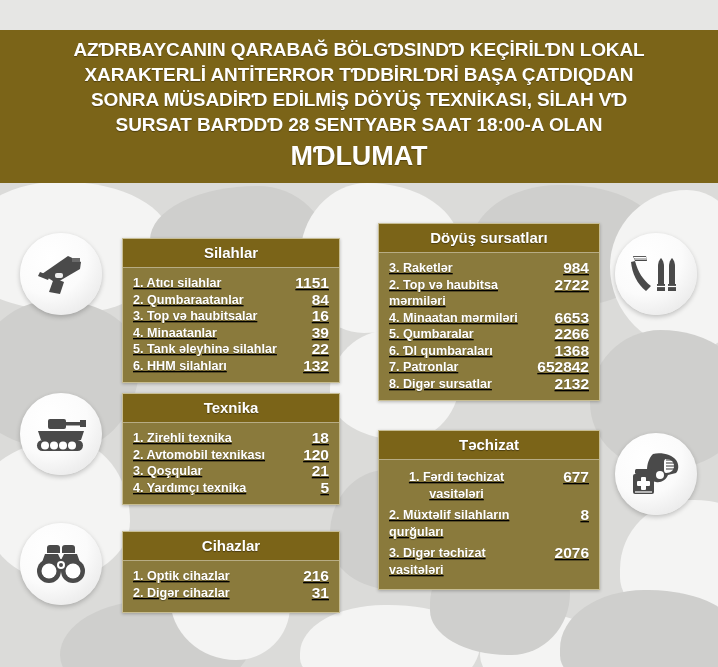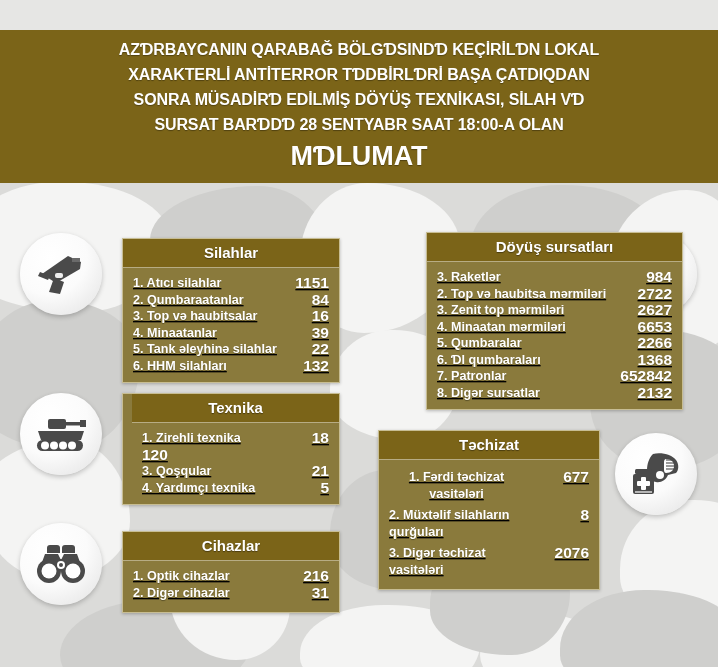--- a/index.html
+++ b/index.html
@@ -61,21 +61,21 @@
     box-sizing: border-box;
     display: flex;
     flex-direction: column;
     align-items: center;
     justify-content: center;
     padding: 6px 14px 10px 14px;
   }
   .title-band .line {
     color: #ffffff;
     font-weight: bold;
-    font-size: 16px;
+    font-size: 19px;
     line-height: 25px;
     letter-spacing: -0.1px;
     text-align: center;
     white-space: nowrap;
     text-shadow: 0 1px 1px rgba(0,0,0,0.35);
   }
   .title-band .line.big {
     font-size: 27px;
     line-height: 34px;
     margin-top: 2px;
@@ -304,36 +304,32 @@
         <span class="lbl">5. Tank əleyhinə silahlar</span>
         <span class="val">22</span>
       </div>
       <div class="row">
         <span class="lbl">6. HHM silahları</span>
         <span class="val">132</span>
       </div>
     </div>
   </div>
 
-  <div class="card" style="left:378px; top:232px; width:257px;margin-left:48px;">
+  <div class="card" style="left:378px; top:223px; width:222px;">
     <div class="card-header">Döyüş sursatları</div>
     <div class="card-body">
       <div class="row">
         <span class="lbl">3. Raketlər</span>
         <span class="val">984</span>
       </div>
       <div class="row">
         <span class="lbl">2. Top və haubitsa mərmiləri</span>
         <span class="val">2722</span>
       </div>
       <div class="row">
-        <span class="lbl">3. Zenit top mərmiləri</span>
-        <span class="val">2627</span>
-      </div>
-      <div class="row">
         <span class="lbl">4. Minaatan mərmiləri</span>
         <span class="val">6653</span>
       </div>
       <div class="row">
         <span class="lbl">5. Qumbaralar</span>
         <span class="val">2266</span>
       </div>
       <div class="row">
         <span class="lbl">6. Ɗl qumbaraları</span>
         <span class="val">1368</span>
@@ -342,28 +338,29 @@
         <span class="lbl">7. Patronlar</span>
         <span class="val">652842</span>
       </div>
       <div class="row">
         <span class="lbl">8. Digər sursatlar</span>
         <span class="val">2132</span>
       </div>
     </div>
   </div>
 
-  <div class="card" style="left:122px; top:393px; width:218px;padding-left:9px;">
+  <div class="card" style="left:122px; top:393px; width:218px;">
     <div class="card-header">Texnika</div>
     <div class="card-body">
       <div class="row">
         <span class="lbl">1. Zirehli texnika</span>
         <span class="val">18</span>
       </div>
       <div class="row">
+        <span class="lbl">2. Avtomobil texnikası</span>
         <span class="val">120</span>
       </div>
       <div class="row">
         <span class="lbl">3. Qoşqular</span>
         <span class="val">21</span>
       </div>
       <div class="row">
         <span class="lbl">4. Yardımçı texnika</span>
         <span class="val">5</span>
       </div>

